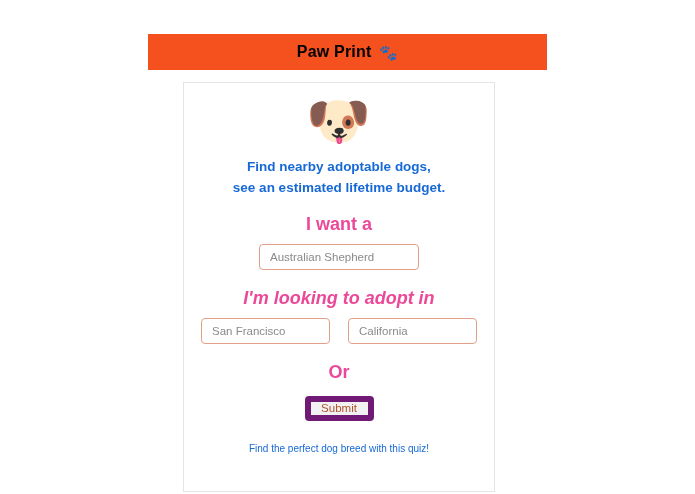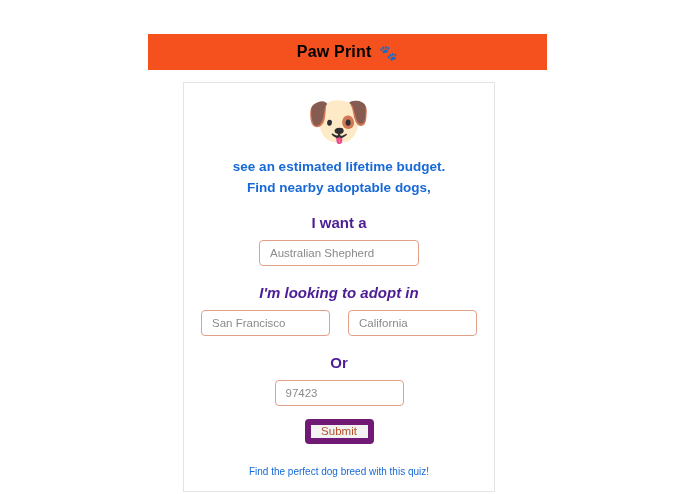--- a/index.html
+++ b/index.html
@@ -71,22 +71,22 @@
   .tagline {
     margin-top: 10px;
     text-align: center;
     color: #1769d6;
     font-size: 13.5px;
     font-weight: bold;
     line-height: 1.55;
   }
 
   .field-label {
-    color: #4c1d95;
-    font-size: 15px;
+    color: #ec4899;
+    font-size: 18px;
     font-weight: bold;
     text-align: right;
   }
   .label-breed { margin-top: 15px; }
   .label-adopt { margin-top: 18px; font-style: italic; }
   .label-or { margin-top: 18px; }
 
   input[type="text"] {
     box-sizing: border-box;
     border: 1px solid #e2a089;
@@ -161,35 +161,34 @@
   <div class="header">
     <span class="header-title">Paw Print</span>
     <span class="header-paw">🐾</span>
   </div>
 
   <div class="card">
 
     <div class="dog-emoji">🐶</div>
 
     <div class="tagline">
+      <div>Find nearby adoptable dogs,</div>
       <div>see an estimated lifetime budget.</div>
-      <div>Find nearby adoptable dogs,</div>
     </div>
 
     <div class="field-label label-breed">I want a</div>
     <input class="breed-input" type="text" placeholder="Australian Shepherd" style="">
 
     <div class="field-label label-adopt">I'm looking to adopt in</div>
     <div class="city-state-row">
       <input class="city-input" type="text" placeholder="San Francisco" style="">
       <input class="state-input" type="text" placeholder="California" style="">
     </div>
 
     <div class="field-label label-or">Or</div>
-    <input class="zip-input" type="text" placeholder="97423" style="">
 
     <button class="submit-button">Submit</button>
 
     <a class="quiz-link">Find the perfect dog breed with this quiz!</a>
 
   </div>
 
 </div>
 
 </body></html>

